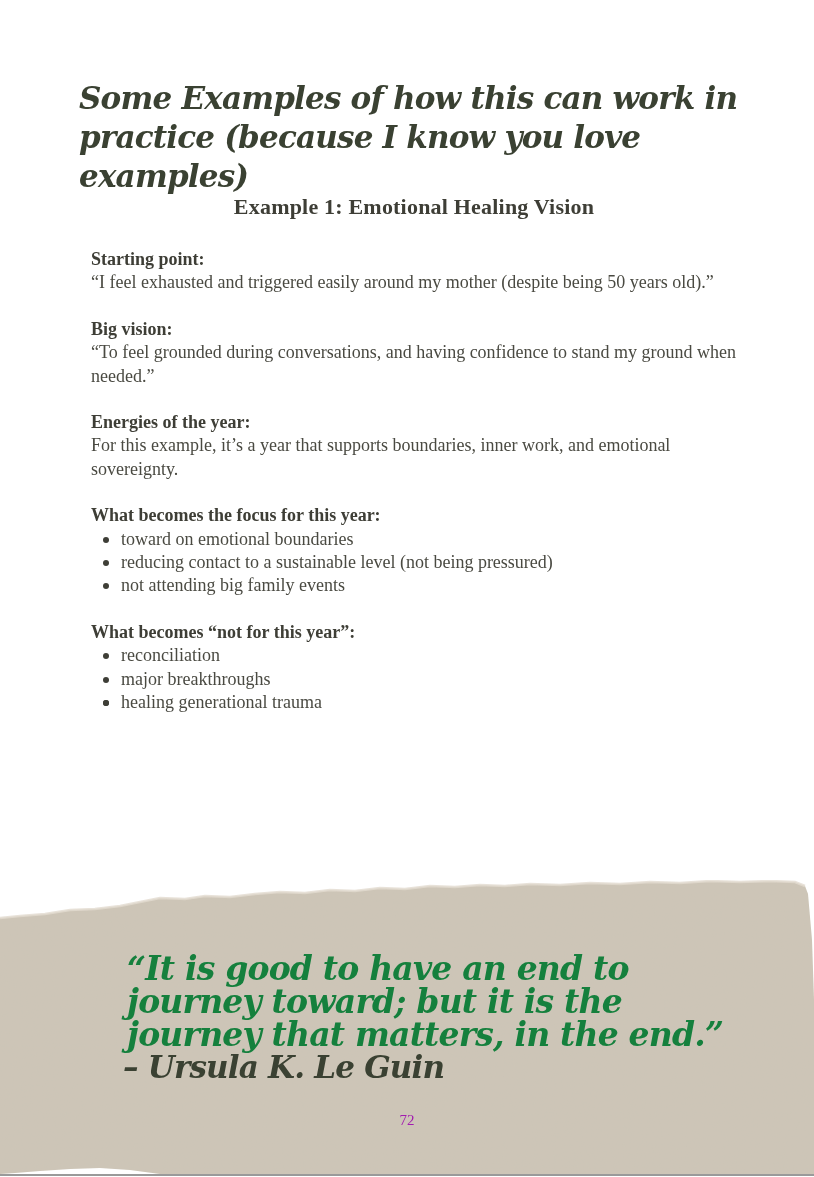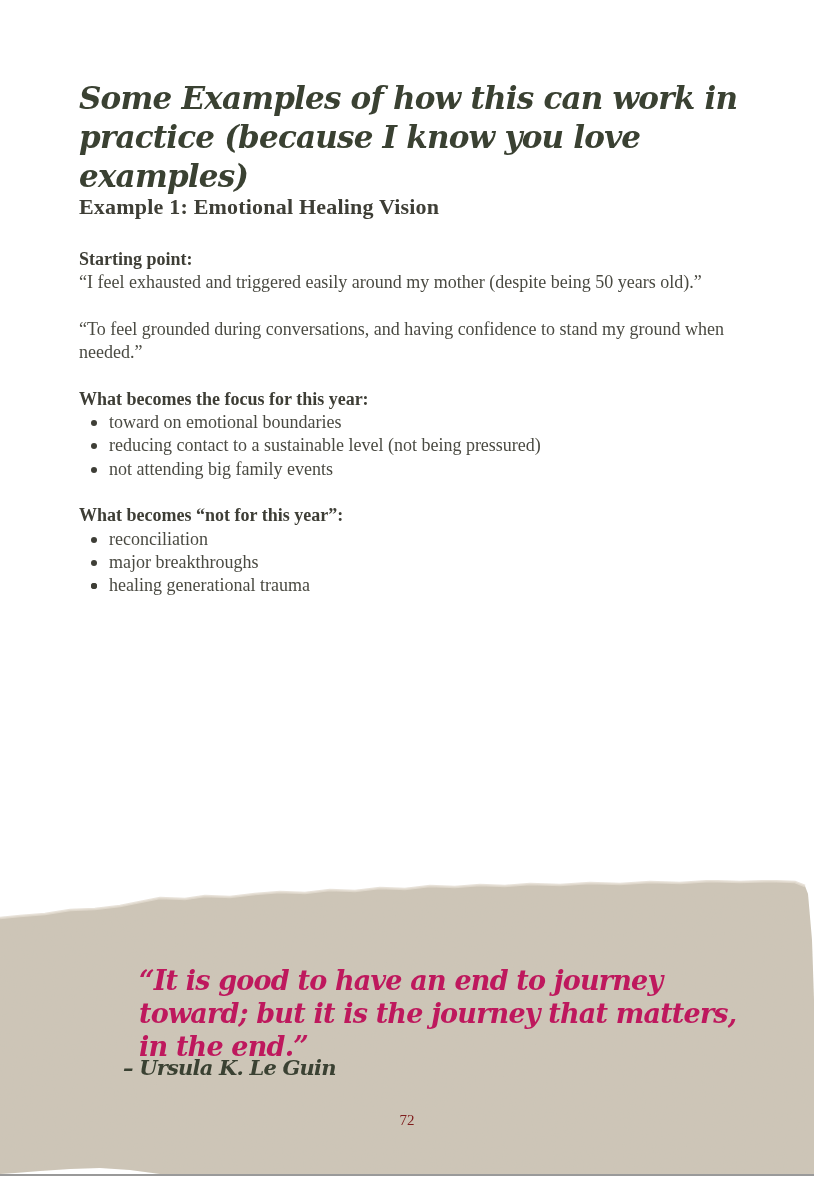--- a/index.html
+++ b/index.html
@@ -39,23 +39,24 @@
       color: #4a4a42;
     }
     .example-heading {
       margin: 0 0 26px 0;
       font-family: "Liberation Serif", serif;
       font-weight: bold;
       font-size: 22px;
       line-height: 30px;
       color: #3e3e36;
       letter-spacing: 0.2px;
+      text-align: center;
     }
     .section {
-      margin: 0 0 23px 0;
+      margin: 0 0 23px 12px;
     }
     .section-label {
       font-weight: bold;
       color: #3e3e36;
       display: block;
     }
     .section-text {
       display: block;
     }
     ul.bullets {
@@ -86,50 +87,50 @@
     .paper svg {
       position: absolute;
       left: 0;
       top: 0;
     }
     .quote {
       position: absolute;
       left: 123px;
       top: 948px;
       width: 600px;
-      margin: 16px;
+      margin: 4px;
       font-family: "DejaVu Serif", serif;
       font-style: italic;
       font-weight: bold;
-      font-size: 27px;
+      font-size: 33px;
       line-height: 33px;
-      color: #be185d;
+      color: #15803d;
       letter-spacing: -0.8px;
     }
     .quote-author {
       position: absolute;
       left: 123px;
       top: 1051px;
       font-family: "DejaVu Serif", serif;
       font-style: italic;
       font-weight: bold;
-      font-size: 21px;
+      font-size: 31px;
       line-height: 33px;
       color: #3a4132;
       letter-spacing: -0.8px;
     }
     .page-number {
       position: absolute;
       left: 0;
       width: 814px;
       top: 1112px;
       text-align: center;
       font-family: "Liberation Serif", serif;
       font-size: 15px;
-      color: #7f1d1d;
+      color: #a21caf;
     }
     .bottom-rule {
       position: absolute;
       left: 0;
       top: 1174px;
       width: 814px;
       height: 2px;
       background: #9a9a9a;
     }
   </style>
@@ -140,23 +141,28 @@
 
 <div class="content">
   <h2 class="example-heading">Example 1: Emotional Healing Vision</h2>
 
   <div class="section">
     <span class="section-label">Starting point:</span>
     <span class="section-text">“I feel exhausted and triggered easily around my mother (despite being 50 years old).”</span>
   </div>
 
   <div class="section">
+    <span class="section-label">Big vision:</span>
     <span class="section-text">“To feel grounded during conversations, and having confidence to stand my ground when needed.”</span>
   </div>
 
+  <div class="section">
+    <span class="section-label">Energies of the year:</span>
+    <span class="section-text">For this example, it’s a year that supports boundaries, inner work, and emotional sovereignty.</span>
+  </div>
 
   <div class="section">
     <span class="section-label">What becomes the focus for this year:</span>
     <ul class="bullets">
       <li><span class="bullet"></span><span>toward on emotional boundaries</span></li>
       <li><span class="bullet"></span><span>reducing contact to a sustainable level (not being pressured)</span></li>
       <li><span class="bullet"></span><span>not attending big family events</span></li>
     </ul>
   </div>
 

